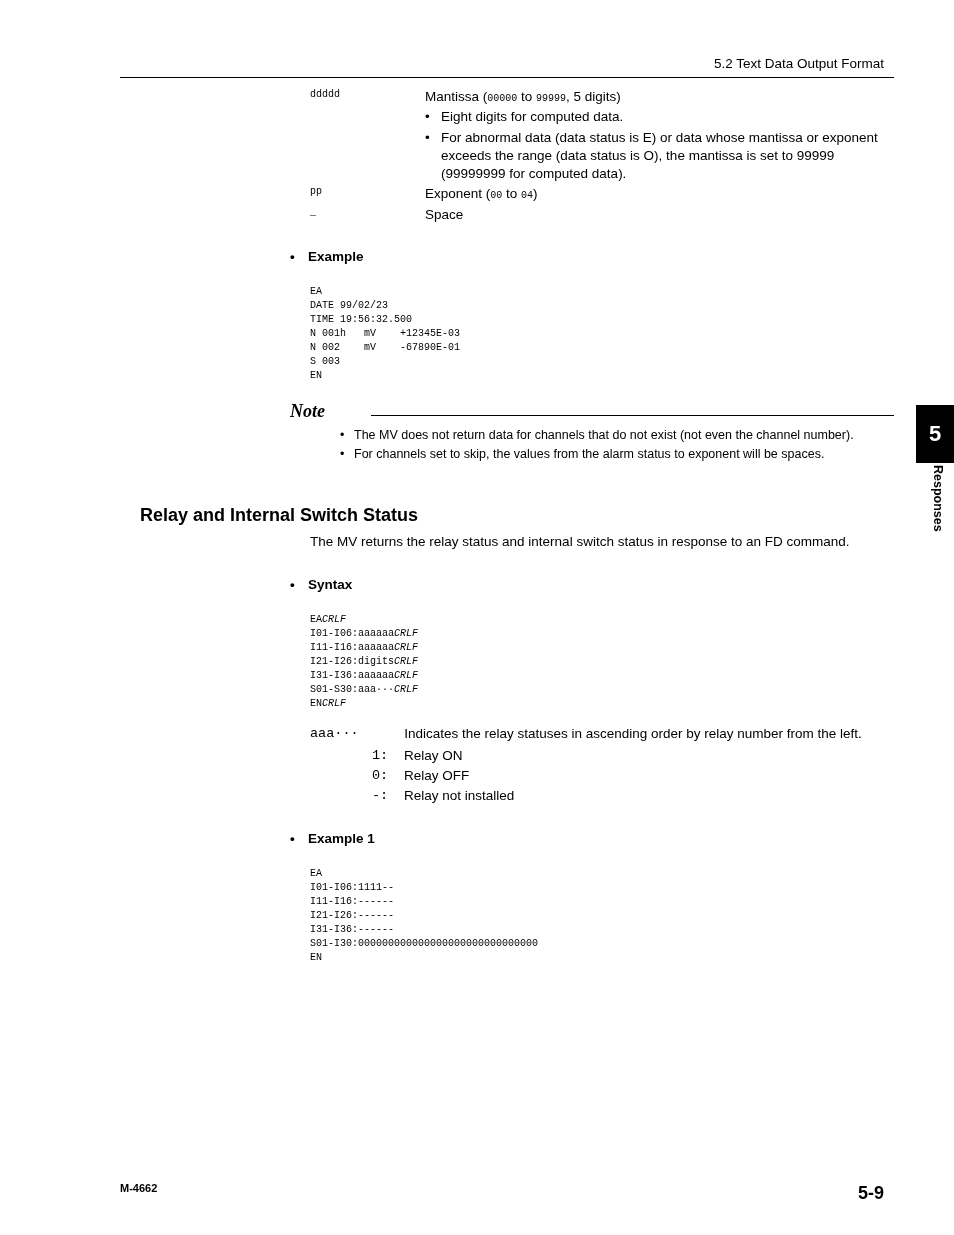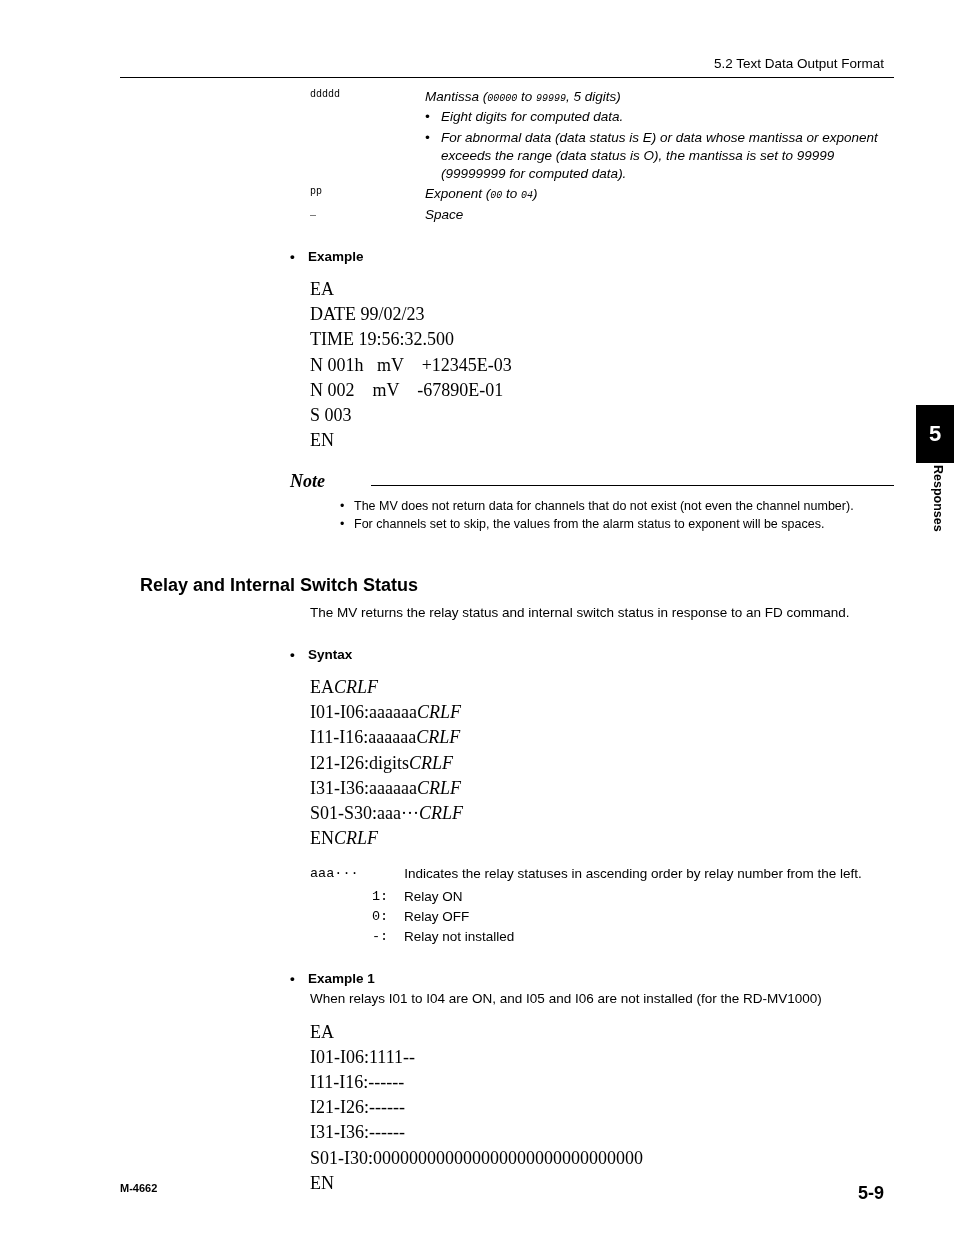--- a/index.html
+++ b/index.html
@@ -43,21 +43,20 @@
   .def-row {
     display: flex;
     margin-bottom: 2px;
   }
   .def-key {
     width: 115px;
     flex-shrink: 0;
   }
   .def-val {
     flex: 1;
-    font-style: italic;
   }
   .bullet-list .sub {
     display: flex;
     margin-top: 2px;
   }
   .bullet-list .sub .b {
     width: 16px;
     text-align: left;
   }
   .bullet-list .sub .t {
@@ -67,25 +66,25 @@
     margin-left: -20px;
     font-weight: bold;
     margin-top: 24px;
     margin-bottom: 2px;
   }
   .sec-bullet .dot {
     display: inline-block;
     width: 18px;
   }
   .code-block {
-    font-family: Liberation Serif, serif;
-    font-size: 18px;
+    font-family: Liberation Mono, monospace;
+    font-size: 10px;
     white-space: pre;
     line-height: 1.4;
-    margin-top: 11px;
+    margin-top: 19px;
   }
   .note-head {
     font-family: "Times New Roman", serif;
     font-style: italic;
     font-weight: bold;
     font-size: 18px;
     display: flex;
     align-items: center;
     margin-top: 16px;
     gap: 40px;
@@ -272,21 +271,20 @@
           <div class="c1">0:</div>
           <div class="c2">Relay OFF</div>
         </div>
       <div class="r">
           <div class="c1">-:</div>
           <div class="c2">Relay not installed</div>
         </div>
     </div>
 
     <div class="sec-bullet"><span class="dot">•</span><span>Example 1</span></div>
-    <div class="para nowrap">When relays I01 to I04 are ON, and I05 and I06 are not installed (for the RD-MV1000)</div>
     <div class="code-block">EA
 I01-I06:1111--
 I11-I16:------
 I21-I26:------
 I31-I36:------
 S01-I30:000000000000000000000000000000
 EN</div>
 
   </div>
 

